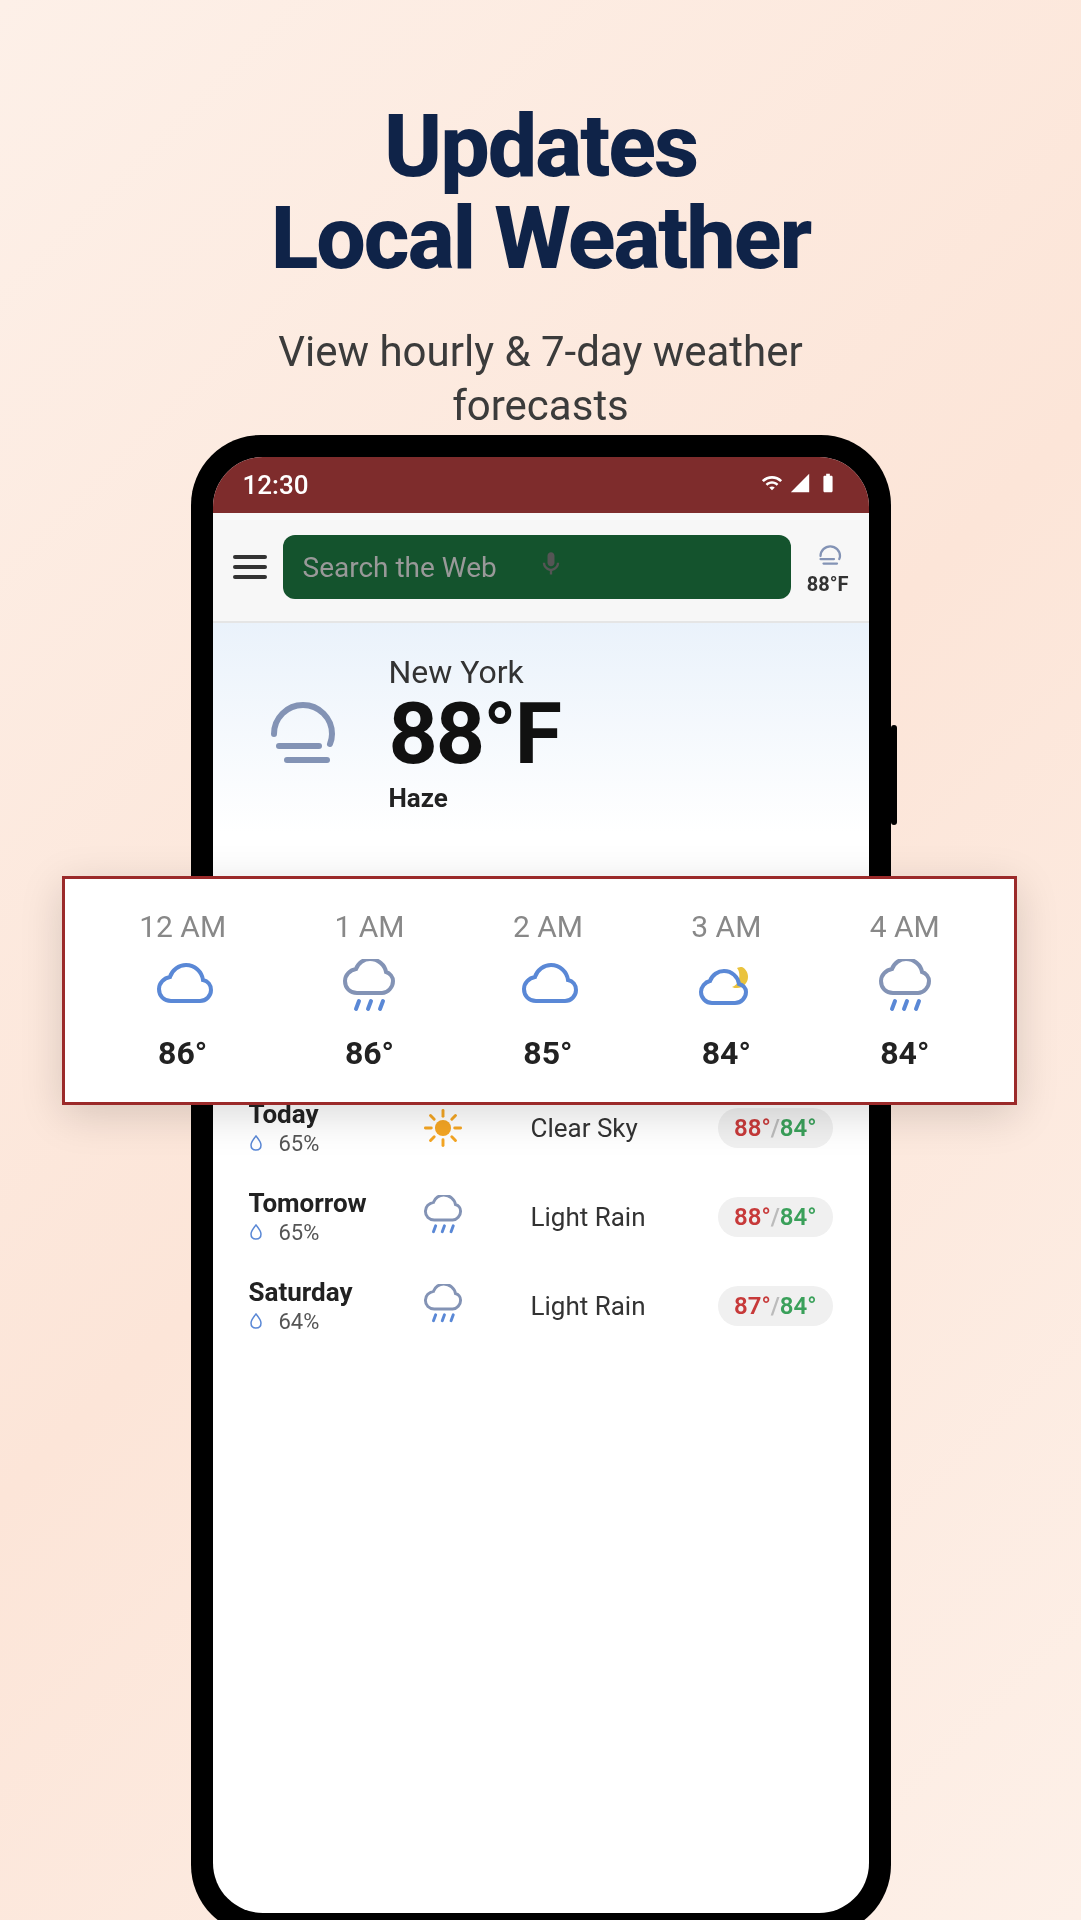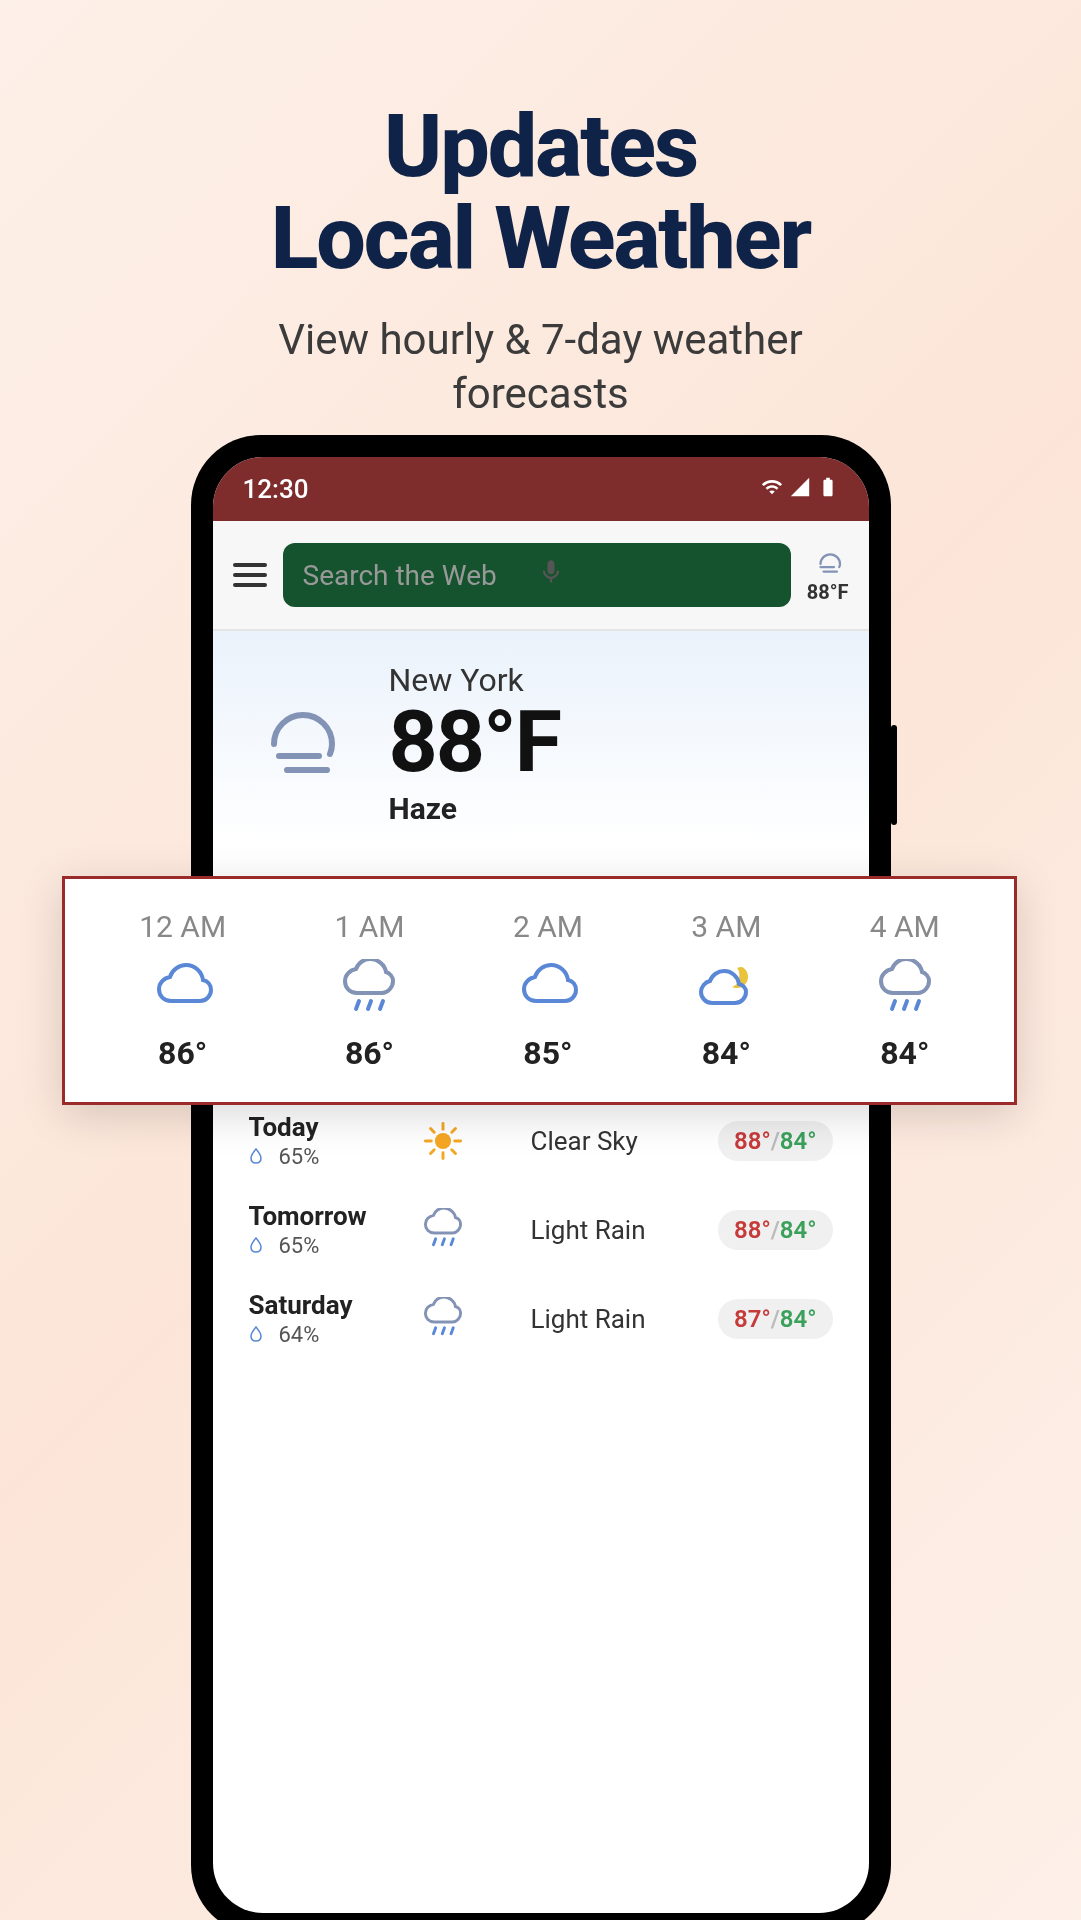--- a/index.html
+++ b/index.html
@@ -17,21 +17,21 @@
     font-weight: 800;
     color: #0f2348;
     line-height: 1.05;
     padding-top: 100px;
     letter-spacing: -2px;
   }
   .promo-subtitle {
     text-align: center;
     font-size: 42px;
     color: #3b3b3b;
-    margin-top: 28px;
+    margin-top: 40px;
     line-height: 1.3;
   }
 
   .phone {
     position: absolute;
     left: 50%;
     transform: translateX(-50%);
     top: 435px;
     width: 700px;
     height: 1500px;
@@ -75,21 +75,21 @@
   .screen {
     width: 100%;
     height: 100%;
     background: #fff;
     border-radius: 50px;
     overflow: hidden;
     position: relative;
   }
   .status-bar {
     background: #7e2c2c;
-    height: 64px;
+    height: 56px;
     display: flex;
     align-items: center;
     justify-content: space-between;
     padding: 0 30px;
     color: #fff;
     font-size: 26px;
     font-weight: 500;
   }
   .status-icons { display: flex; gap: 6px; align-items: center; }
   .status-icons svg { width: 22px; height: 22px; fill: #fff; }
@@ -125,21 +125,21 @@
   .current-weather {
     background: linear-gradient(180deg, #eaf2fb 0%, #fff 100%);
     padding: 30px 36px 20px 36px;
     display: flex;
     align-items: center;
     gap: 30px;
   }
   .current-weather .cw-icon svg { width: 110px; height: 95px; }
   .cw-info .city { font-size: 32px; color: #333; }
   .cw-info .temp { font-size: 86px; font-weight: 700; color: #111; line-height: 1; letter-spacing: -2px;}
-  .cw-info .cond { font-size: 30px; font-weight: 700; color: #222; margin-top: 6px; }
+  .cw-info .cond { font-size: 26px; font-weight: 700; color: #222; margin-top: 6px; }
 
   .hourly-callout {
     position: absolute;
     top: 876px;
     left: 50px;
     right: 64px;
     background: #fff;
     border: 3px solid #9b2a2a;
     box-shadow: 0 10px 40px rgba(0,0,0,0.15);
     padding: 30px 20px;

